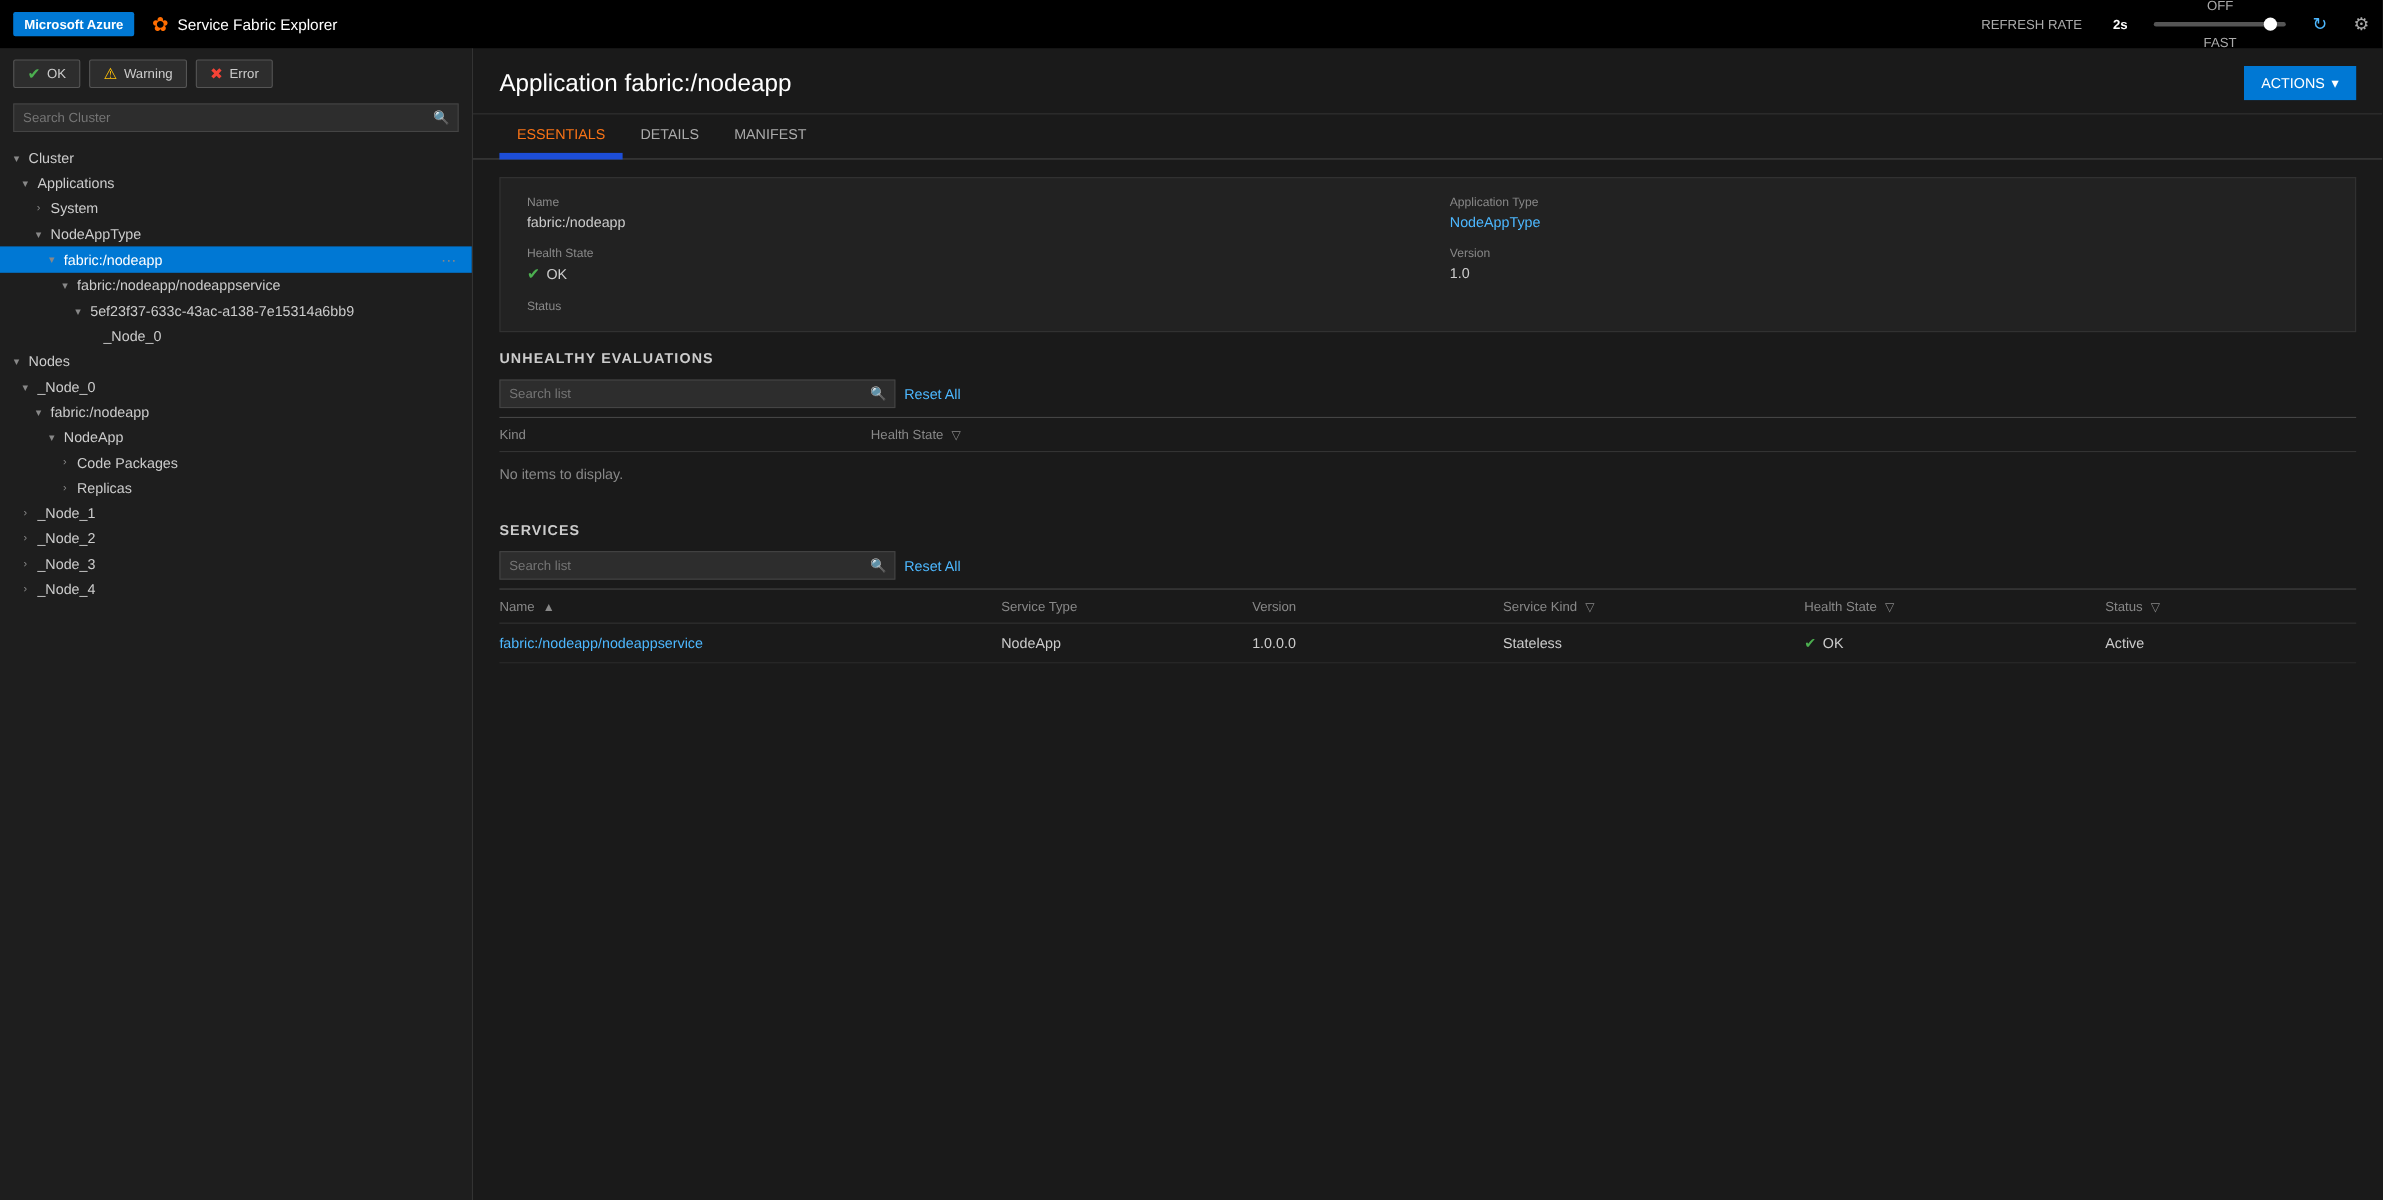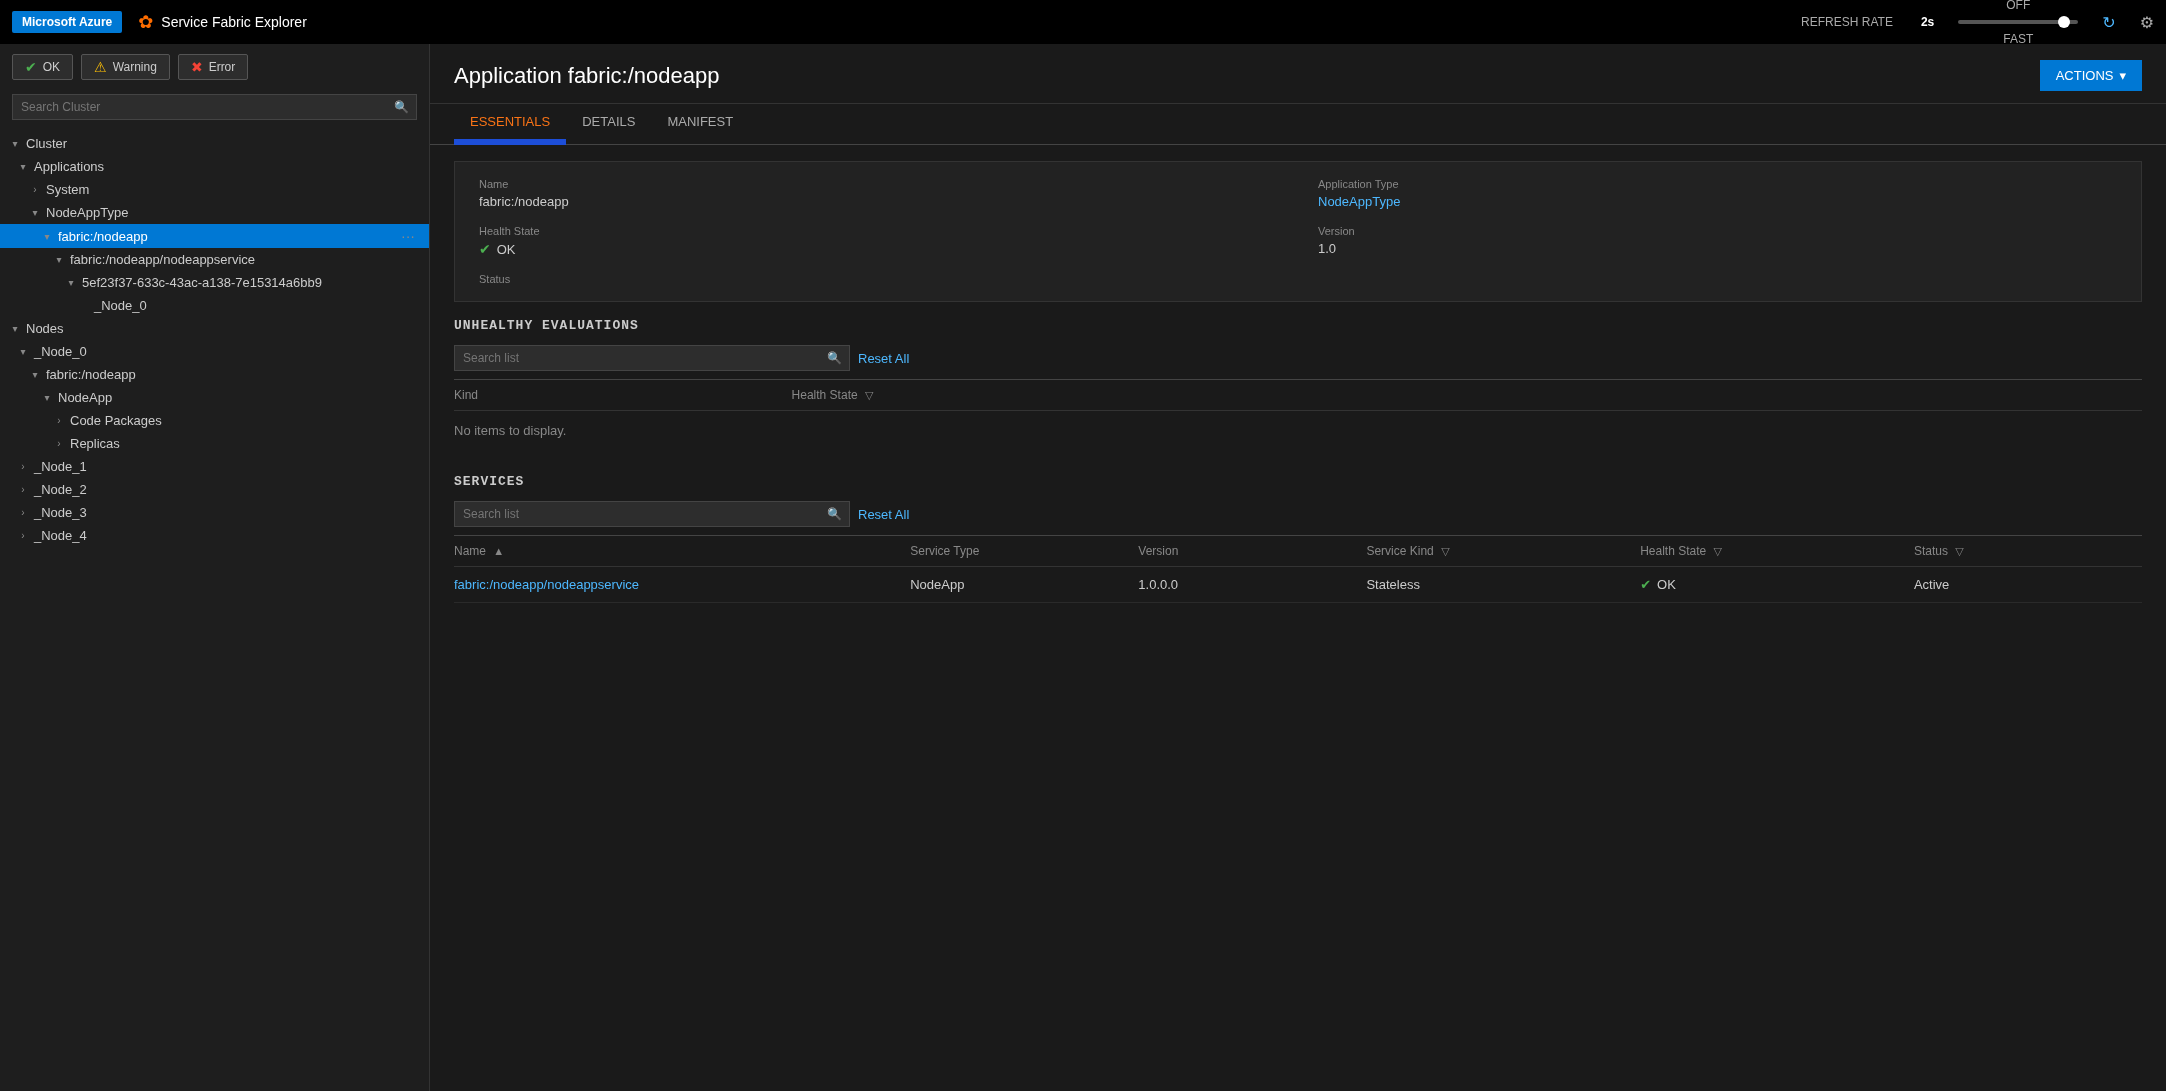--- a/index.html
+++ b/index.html
@@ -55,24 +55,24 @@
     
     .essentials { padding: 16px 24px; display: grid; grid-template-columns: 1fr 1fr; gap: 16px 40px; background: #222; margin: 16px 24px; border: 1px solid #333; }
     .field-group { display: flex; flex-direction: column; gap: 4px; }
     .field-label { color: #888; font-size: 11px; }
     .field-value { color: #ccc; font-size: 13px; }
     .field-value.link { color: #4db8ff; cursor: pointer; }
     .ok-status { display: flex; align-items: center; gap: 6px; color: #ccc; }
 
     
     .section { padding: 0 24px 24px; }
-    .section-title { font-size: 13px; font-weight: 700; color: #ccc; letter-spacing: 1px; margin-bottom: 12px; text-transform: uppercase; font-family: Liberation Mono, monospace; }
+    .section-title { font-size: 13px; font-weight: 700; color: #ccc; letter-spacing: 1px; margin-bottom: 12px; text-transform: uppercase; }
     .search-bar { display: flex; align-items: center; gap: 8px; margin-bottom: 8px; }
     .search-bar-input-wrapper { position: relative; }
-    .search-bar-input-wrapper input { background: #2d2d2d; border: 1px solid #444; color: #ccc; padding: 5px 28px 5px 8px; font-size: 12px; outline: none; width: 396px; }
+    .search-bar-input-wrapper input { background: #2d2d2d; border: 1px solid #444; color: #ccc; padding: 5px 28px 5px 8px; font-size: 12px; outline: none; width: 360px; }
     .search-bar-icon { position: absolute; right: 8px; top: 50%; transform: translateY(-50%); color: #888; font-size: 12px; }
     .reset-link { color: #4db8ff; cursor: pointer; font-size: 13px; }
     .table-container { border-top: 1px solid #444; }
     .no-items { color: #888; font-size: 13px; padding: 12px 0; }
     .filter-icon { color: #888; font-size: 11px; margin-left: 4px; }
     .sort-icon { color: #888; font-size: 11px; margin-left: 4px; }
 
     
     .services-table-header { display: grid; grid-template-columns: 2fr 1fr 1fr 1.2fr 1.2fr 1fr; padding: 8px 0; border-bottom: 1px solid #333; color: #888; font-size: 12px; }
     .services-table-row { display: grid; grid-template-columns: 2fr 1fr 1fr 1.2fr 1.2fr 1fr; padding: 10px 0; border-bottom: 1px solid #2a2a2a; font-size: 13px; color: #ccc; align-items: center; }

